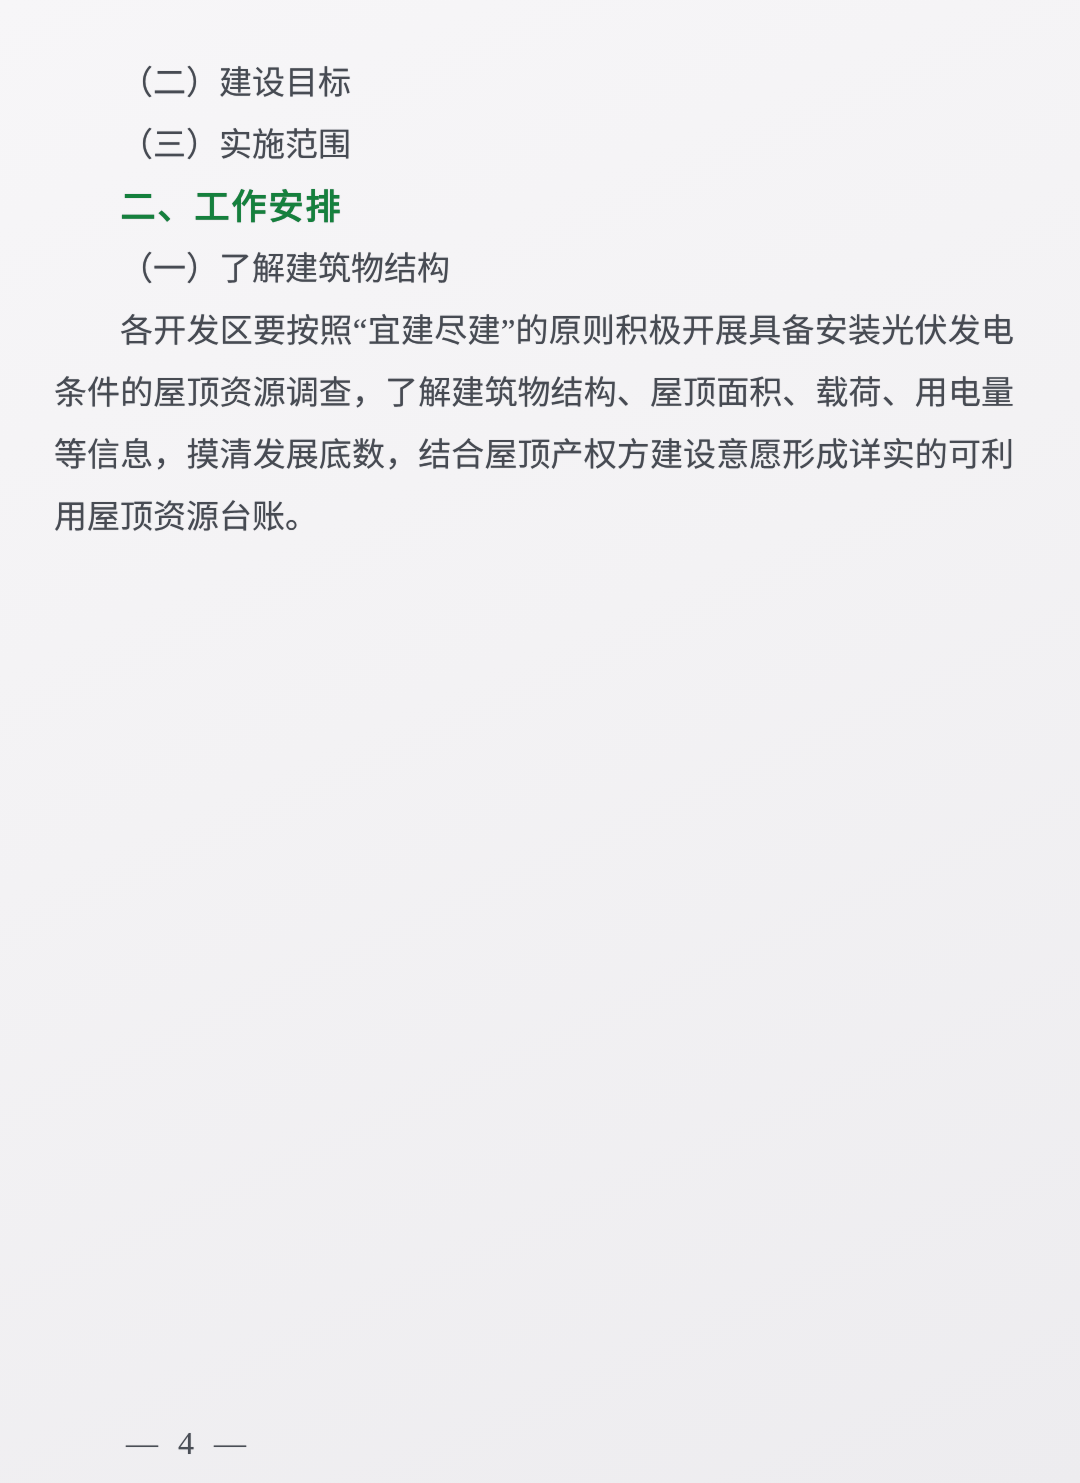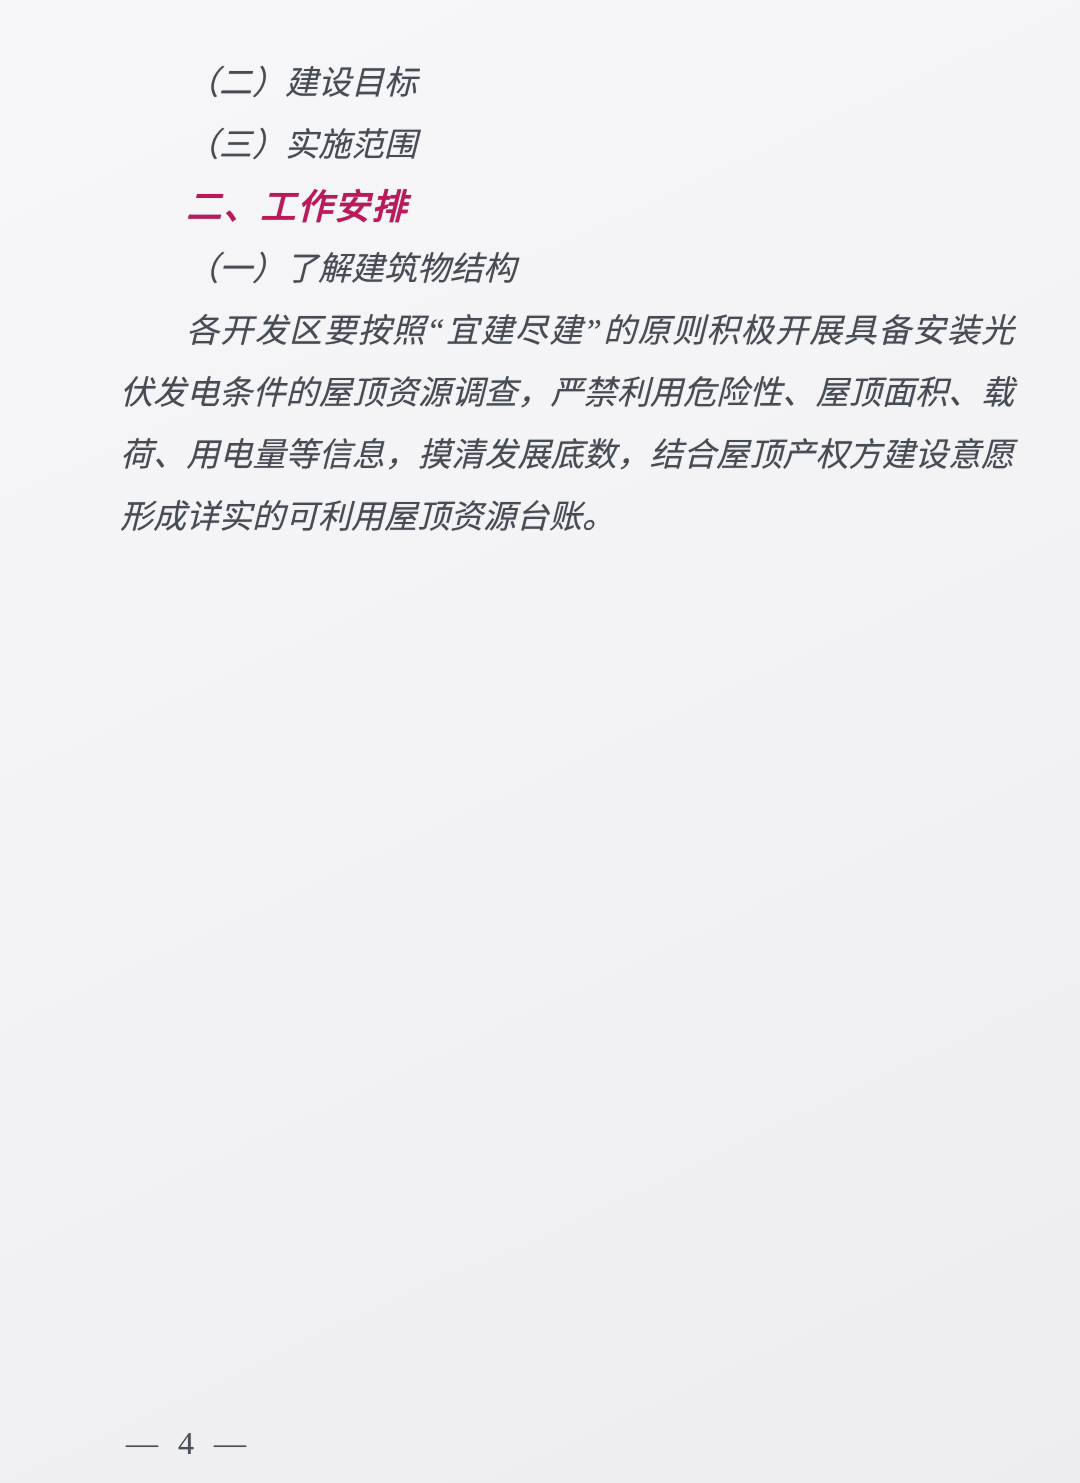--- a/index.html
+++ b/index.html
@@ -7,22 +7,21 @@
   body {
     width: 1080px;
     height: 1483px;
     overflow: hidden;
     position: relative;
     background: linear-gradient(155deg, #f7f6f8 0%, #f3f2f4 45%, #edecef 100%);
     font-family: "Liberation Serif", "DejaVu Serif", serif;
     color: #474b53;
   }
   .page-content {
-    padding: 52px 66px 0 120px;
-    font-style: italic;
+    padding: 52px 66px 0 54px;
   }
   .para, .h-sub {
     font-size: 33px;
     line-height: 62px;
     margin: 0;
     text-shadow: 0 0 1px rgba(71, 75, 83, 0.45);
   }
   .para {
     text-align: justify;
     text-justify: inter-character;
@@ -33,21 +32,21 @@
     font-weight: normal;
   }
   .h-main {
     font-family: "Liberation Sans", "DejaVu Sans", sans-serif;
     font-weight: 700;
     font-size: 35px;
     line-height: 62px;
     margin: 0;
     text-indent: 1.9em;
     letter-spacing: 2px;
-    color: #be185d;
+    color: #15803d;
     text-shadow: 0 0 1px rgba(62, 66, 74, 0.5);
   }
   .page-number {
     position: absolute;
     left: 126px;
     top: 1420px;
     font-size: 32px;
     line-height: 46px;
     letter-spacing: 6px;
     color: #4a4e56;
@@ -63,18 +62,18 @@
 
 
 
   <h3 class="h-sub">（三）实施范围</h3>
 
 
   <h2 class="h-main">二、工作安排</h2>
 
   <h3 class="h-sub">（一）了解建筑物结构</h3>
 
-  <p class="para">各开发区要按照“宜建尽建”的原则积极开展具备安装光伏发电条件的屋顶资源调查，严禁利用危险性、屋顶面积、载荷、用电量等信息，摸清发展底数，结合屋顶产权方建设意愿形成详实的可利用屋顶资源台账。</p>
+  <p class="para">各开发区要按照“宜建尽建”的原则积极开展具备安装光伏发电条件的屋顶资源调查，了解建筑物结构、屋顶面积、载荷、用电量等信息，摸清发展底数，结合屋顶产权方建设意愿形成详实的可利用屋顶资源台账。</p>
 
 
 </div>
 
 <div class="page-number">— 4 —</div>
 
 </body></html>

